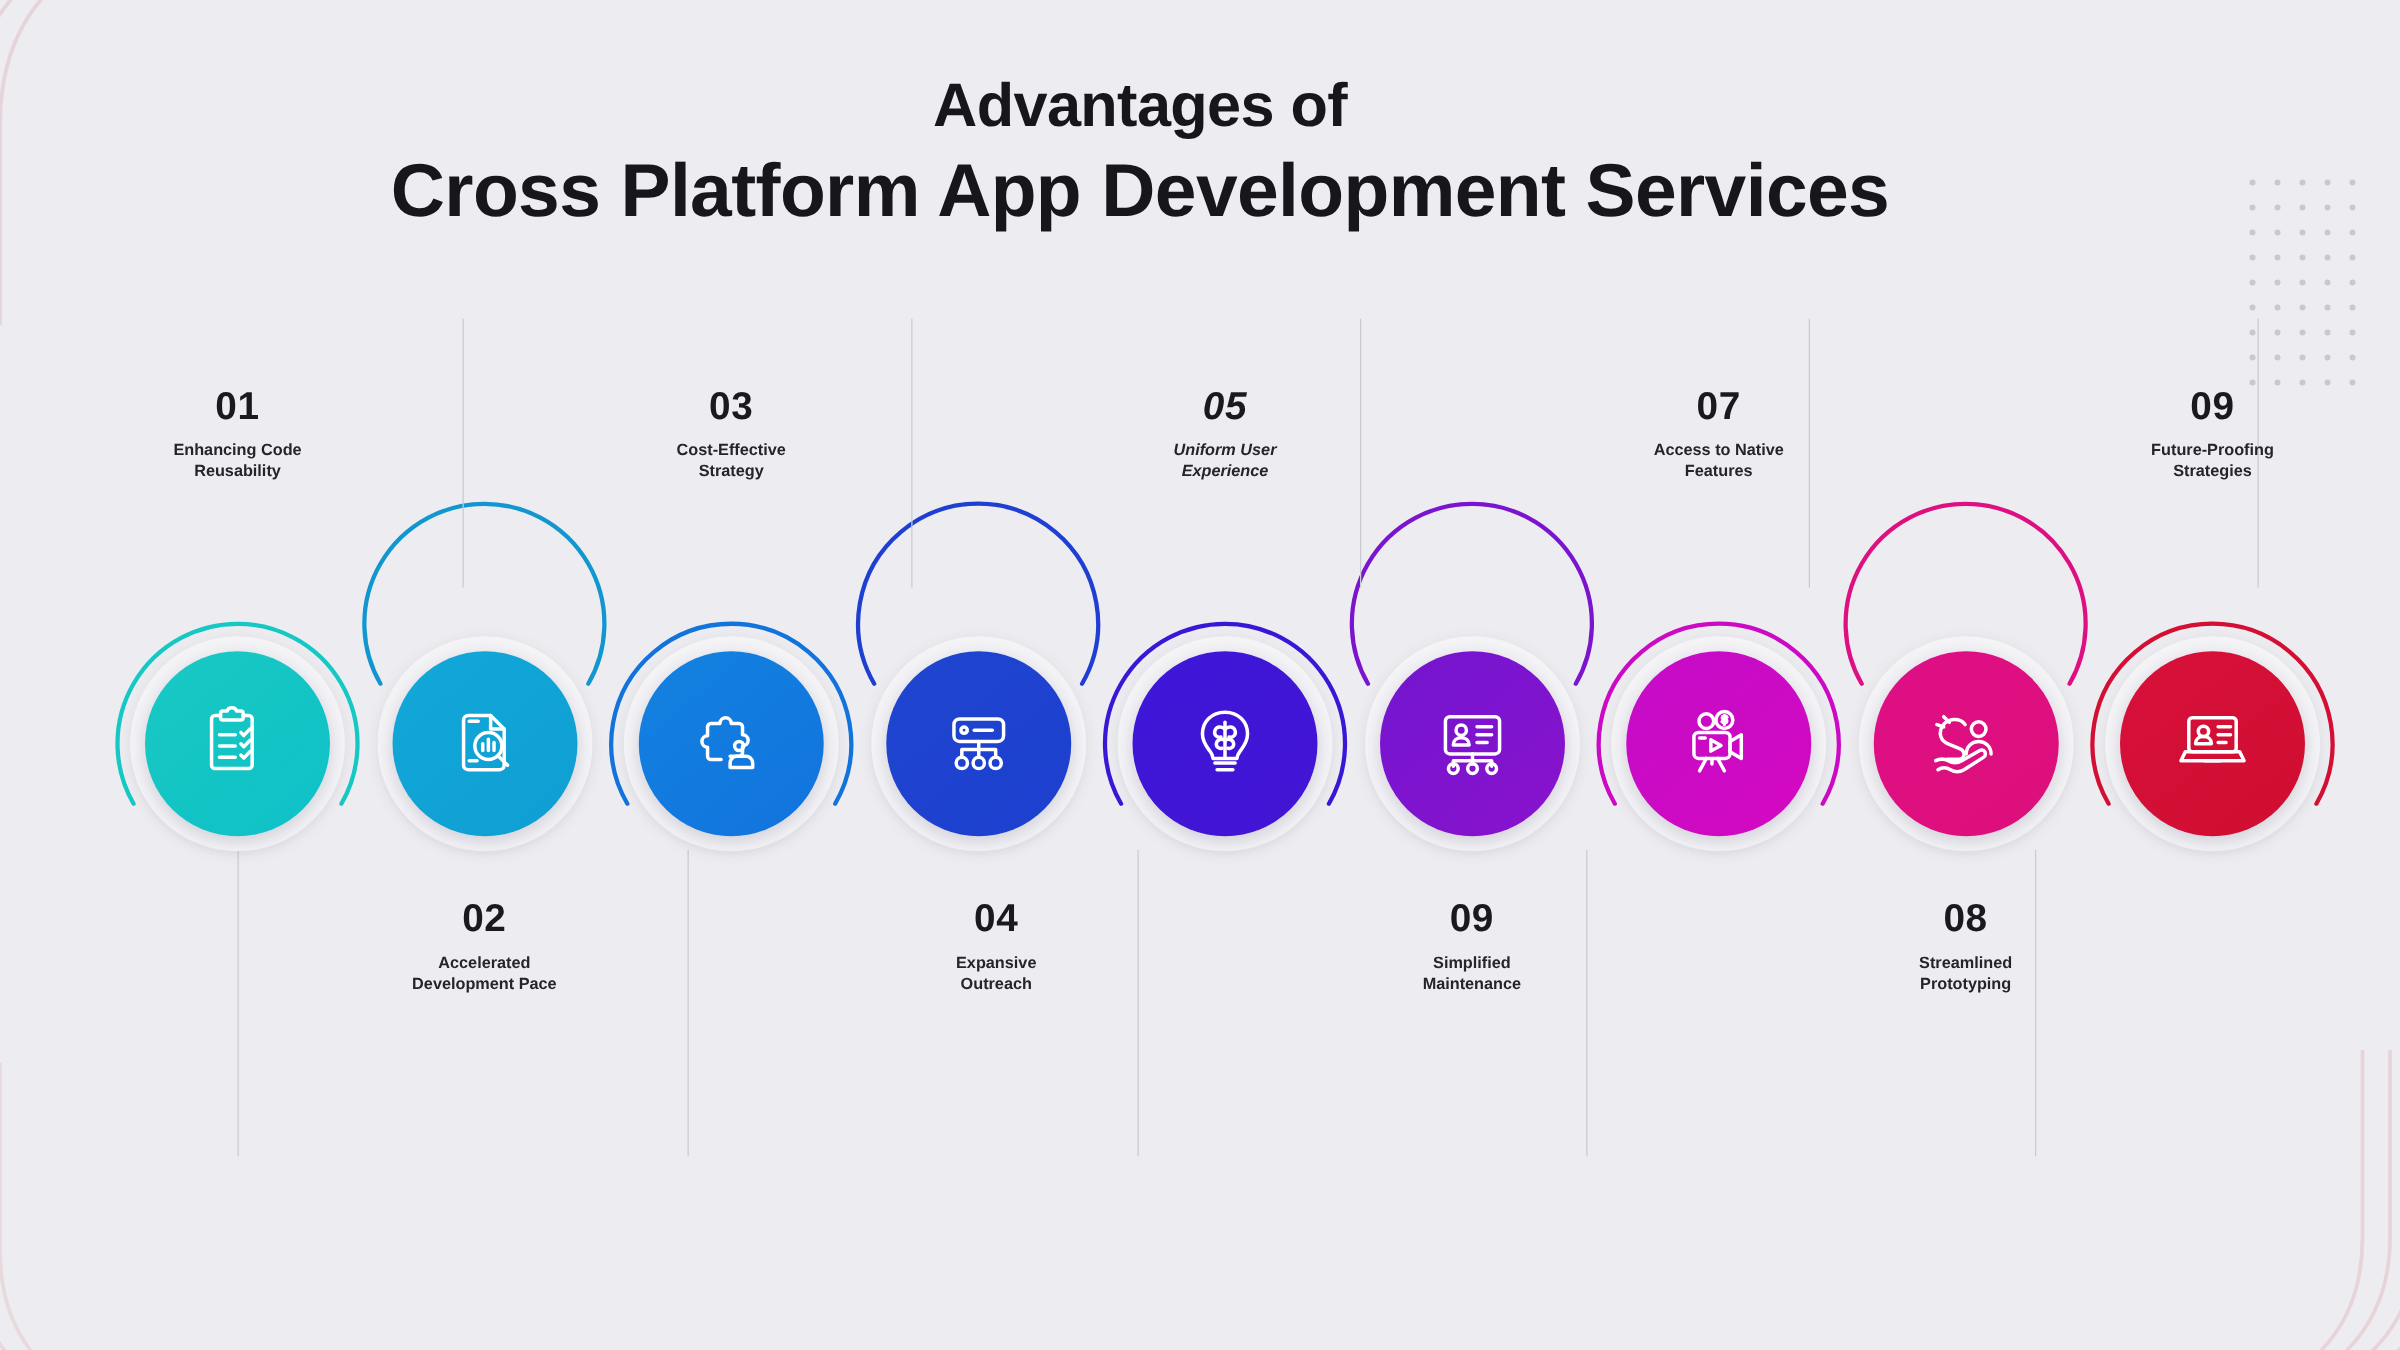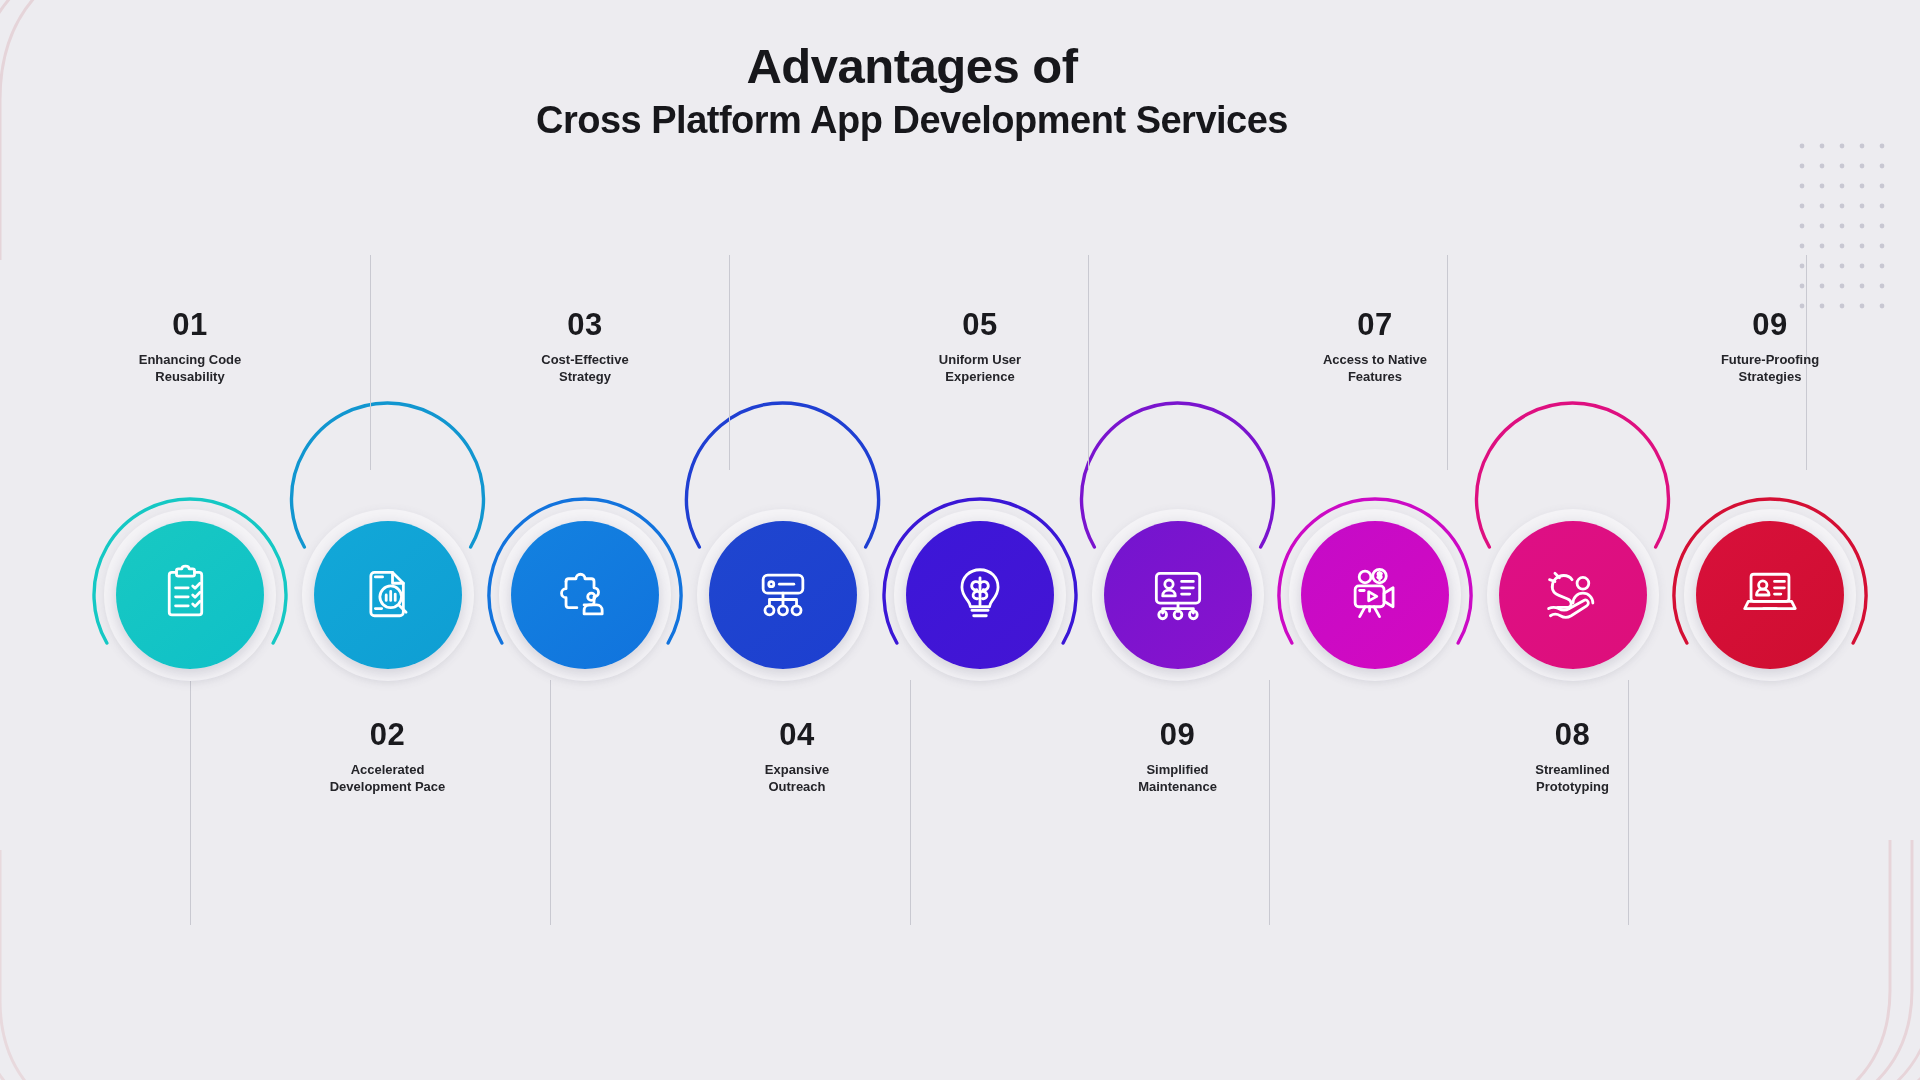--- a/index.html
+++ b/index.html
@@ -17,31 +17,31 @@
   
   .deco { position: absolute; pointer-events: none; }
   .deco-tl { top: -70px; left: -120px; }
   .deco-bl { bottom: -70px; left: -110px; }
   .deco-br { bottom: -60px; right: -80px; }
   .deco-dots-tr { top: 140px; right: 28px; }
 
   
   .title-wrap {
     position: absolute;
-    top: 37px; left: 0; width: 1824px;
+    top: 56px; left: 0; width: 1824px;
     text-align: center;
   }
   .title-line {
     color: #17171b;
     font-weight: 700;
     letter-spacing: -0.5px;
     line-height: 1.22;
   }
   .title-line-1 { font-size: 49px; }
-  .title-line-2 { font-size: 38px; }
+  .title-line-2 { font-size: 60px; }
 
   
   .stage {
     position: absolute;
     top: 0; left: 0;
     width: 1685px; height: 1080px;
   }
 
   
   .tick {
@@ -225,21 +225,21 @@
       <div class="label" style="left: 455px; top: 308px;">
         <span class="num">03</span>
         <span class="cap">Cost-Effective
 Strategy</span>
       </div>
       <div class="label" style="left: 667px; top: 718px;">
         <span class="num">04</span>
         <span class="cap">Expansive
 Outreach</span>
       </div>
-      <div class="label" style="left: 850px; top: 308px;">
+      <div class="label" style="left: 850px; top: 308px; font-style: italic;">
         <span class="num">05</span>
         <span class="cap">Uniform User
 Experience</span>
       </div>
       <div class="label" style="left: 1047.5px; top: 718px;">
         <span class="num">09</span>
         <span class="cap">Simplified
 Maintenance</span>
       </div>
       <div class="label" style="left: 1245px; top: 308px;">

